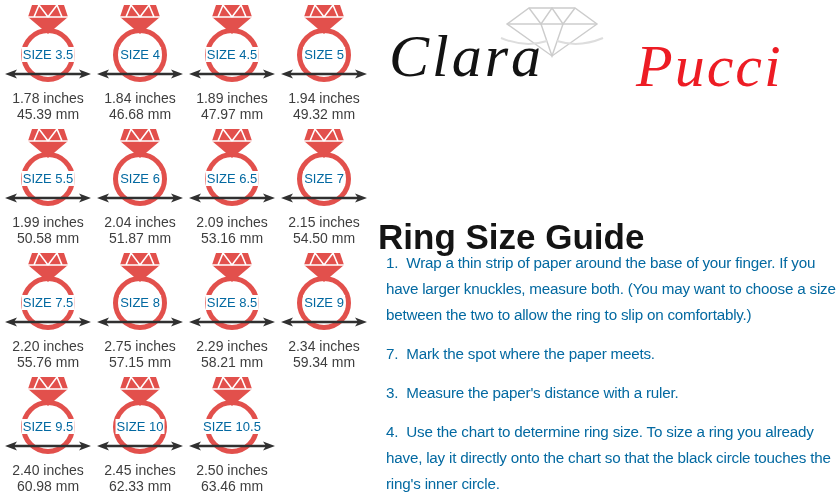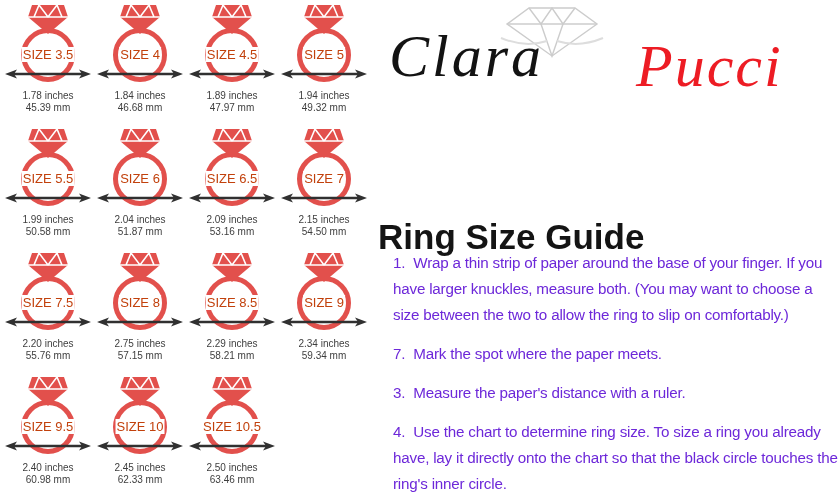--- a/index.html
+++ b/index.html
@@ -9,25 +9,25 @@
   }
   
   .chart{
     position:absolute;left:2px;top:4px;width:368px;
     display:grid;grid-template-columns:repeat(4,92px);
   }
   .cell{position:relative;width:92px;height:124px;}
   .cell svg.ring{display:block;width:92px;height:82px;}
   .size-label{
     position:absolute;top:43px;left:50%;transform:translateX(-50%);
-    background:#ffffff;font-size:13px;line-height:15px;color:#c2410c;
+    background:#ffffff;font-size:13px;line-height:15px;color:#0369a1;
     white-space:nowrap;padding:0 1px;
   }
   .meas{
-    margin-top:4px;text-align:center;font-size:10px;line-height:1.16;
+    margin-top:4px;text-align:center;font-size:14px;line-height:1.16;
     color:#3e3e3e;
   }
   
   .logo-diamond{position:absolute;left:497px;top:4px;}
   .logo-clara{
     position:absolute;left:381px;top:22px;
     font-family:Liberation Serif, serif;font-style:italic;
     font-size:60px;color:#131313;letter-spacing:3px;margin-left:8px;
   }
   .logo-pucci{
@@ -35,21 +35,21 @@
     font-family:Liberation Serif, serif;font-style:italic;
     font-size:60px;color:#ed1c24;letter-spacing:2px;
   }
   
   .guide-title{
     position:absolute;left:378px;top:194px;
     font-size:35px;font-weight:bold;color:#141414;
   }
   .steps{position:absolute;left:378px;top:250px;width:461px;}
   .steps p{
-    margin:0 0 13px 15px;font-size:15.2px;line-height:26px;color:#6d28d9;
+    margin:0 0 13px 8px;font-size:15.2px;line-height:26px;color:#0369a1;
     letter-spacing:-0.2px;white-space:pre-wrap;
   }
 </style>
 </head>
 <body>
 
 <svg width="0" height="0" style="position:absolute" aria-hidden="true">
   <defs>
     <symbol id="ringShape" viewBox="0 0 92 82">
       <circle cx="46" cy="51" r="24.5" fill="none" stroke="#e2504c" stroke-width="5"></circle>

